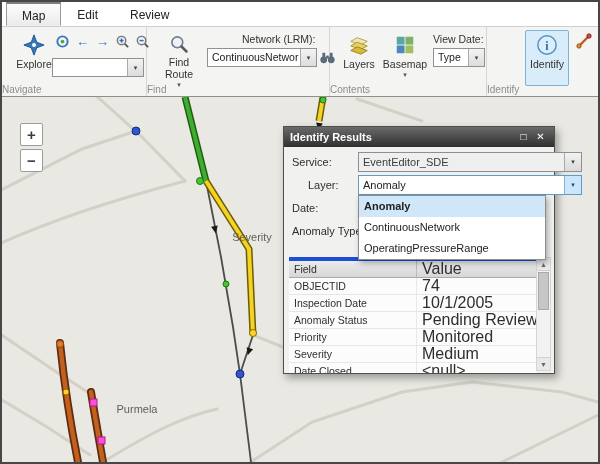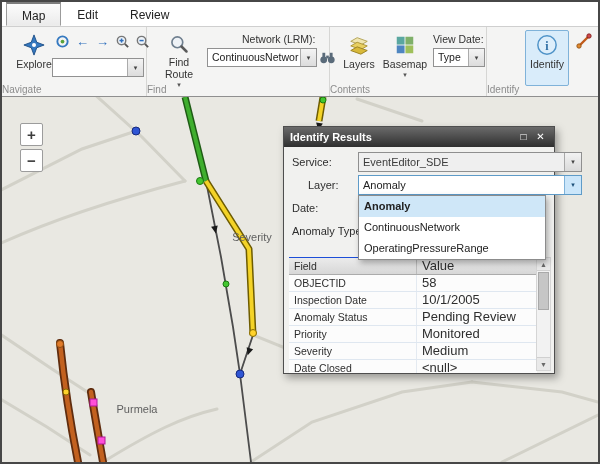--- a/index.html
+++ b/index.html
@@ -46,25 +46,25 @@
   .pcombo.disabled{background:#efefef;color:#3c3c3c;}
   .pcombo .ctxt{position:absolute;left:4px;right:18px;line-height:18px;white-space:nowrap;overflow:hidden;}
   .pcombo .cbtn{position:absolute;right:0;top:0;bottom:0;width:17px;background:linear-gradient(#f2f2f2,#dadada);
                 border-left:1px solid #a8a8a8;font-size:7px;color:#444;display:flex;align-items:center;justify-content:center;}
   .pcombo.open{border-color:#5e9bc8;}
   .pcombo.open .cbtn{background:#cbe6fa;border-left-color:#7fb2d9;color:#1c4f78;}
   .ddlist{position:absolute;left:74px;top:68px;width:188px;background:#fff;border:1px solid #8c8c8c;
           box-shadow:2px 3px 6px rgba(0,0,0,.3);z-index:10;}
   .dditem{height:21px;line-height:21px;font-size:11px;color:#222;padding-left:5px;cursor:pointer;}
   .dditem.selected{background:#cfe7f8;font-weight:bold;}
-  .ptable{position:absolute;left:5px;top:130px;width:248px;bottom:0;overflow:hidden;border-top:1px solid #1d4ed8;}
+  .ptable{position:absolute;left:5px;top:130px;width:248px;bottom:0;overflow:hidden;border-top:4px solid #1d4ed8;}
   .trow{display:flex;height:17px;border-bottom:1px solid #dfe7f0;background:#fcfcfc;cursor:default;}
   .trow .tf{width:128px;padding-left:5px;font-size:10.5px;line-height:16px;color:#2e2e2e;border-right:1px solid #e4eaf1;
             white-space:nowrap;overflow:hidden;}
-  .trow .tv{flex:1;padding-left:5px;font-size:13px;line-height:16px;color:#2e2e2e;white-space:nowrap;overflow:hidden;}
+  .trow .tv{flex:1;padding-left:5px;font-size:16px;line-height:16px;color:#2e2e2e;white-space:nowrap;overflow:hidden;}
   .trow.thead{background:linear-gradient(#ebebeb,#d7d7d7);border-bottom:1px solid #ababab;}
   .trow.thead .tf{border-right-color:#bcbcbc;}
   .pscroll{position:absolute;right:3px;top:130px;bottom:2px;width:15px;background:#f2f2f2;border:1px solid #d5d5d5;cursor:pointer;}
   .scr-arrow{position:absolute;left:0;right:0;height:13px;background:#e9e9e9;color:#6a6a6a;font-size:7px;text-align:center;line-height:13px;}
   .scr-up{top:0;border-bottom:1px solid #d0d0d0;}
   .scr-down{bottom:0;border-top:1px solid #d0d0d0;}
   .scr-thumb{position:absolute;left:1px;right:1px;top:14px;height:38px;background:#c6c6c6;border:1px solid #a9a9a9;}
 </style>
 </head>
 <body>
@@ -298,21 +298,21 @@
         <div class="dditem">OperatingPressureRange</div>
       </div>
 
       <div class="ptable">
         <div class="trow thead">
           <span class="tf">Field</span>
           <span class="tv">Value</span>
         </div>
         <div class="trow">
           <span class="tf">OBJECTID</span>
-          <span class="tv">58</span>
+          <span class="tv">74</span>
         </div>
         <div class="trow">
           <span class="tf">Inspection Date</span>
           <span class="tv">10/1/2005</span>
         </div>
         <div class="trow">
           <span class="tf">Anomaly Status</span>
           <span class="tv">Pending Review</span>
         </div>
         <div class="trow">

